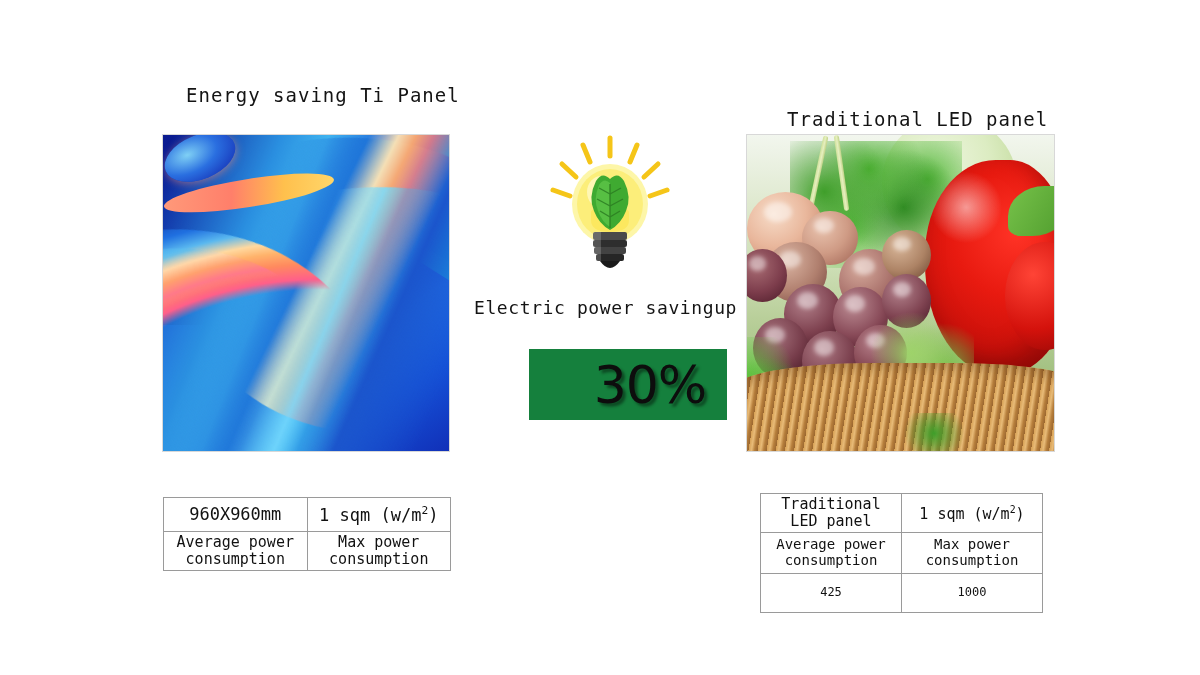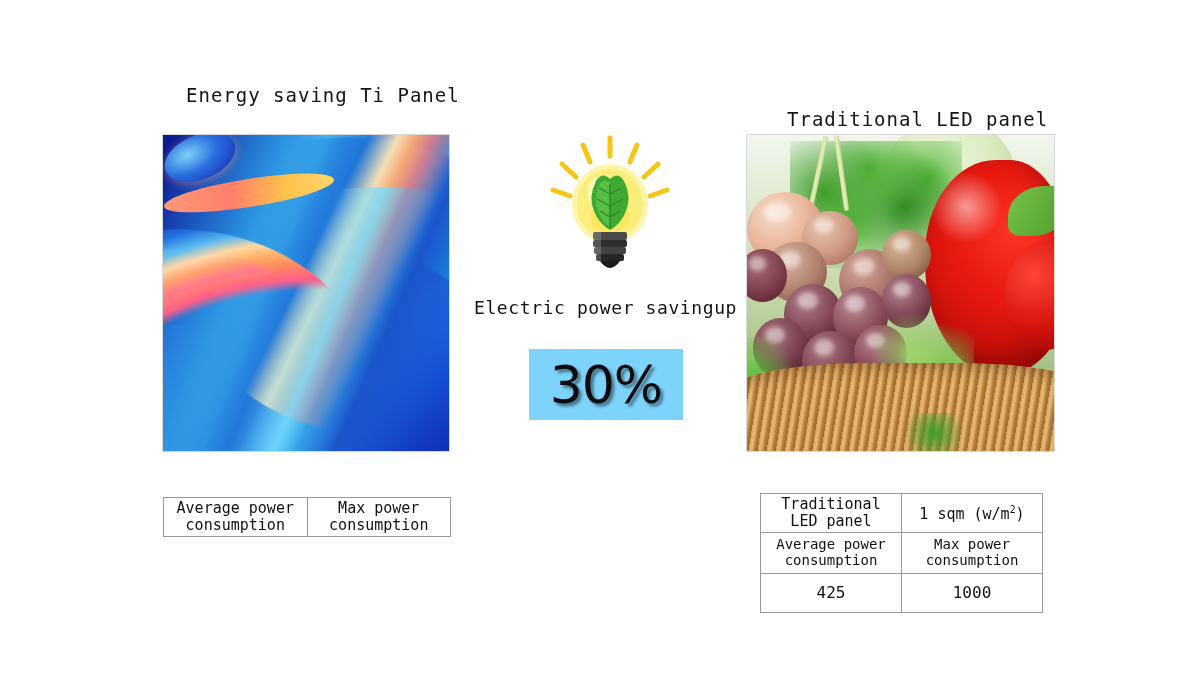--- a/index.html
+++ b/index.html
@@ -263,24 +263,25 @@
     font-family: "DejaVu Sans Mono", "Liberation Mono", monospace;
     font-size: 18px;
     letter-spacing: 0.6px;
     color: #141414;
     white-space: nowrap;
   }
   #savings-badge {
     position: absolute;
     left: 529px; top: 349px;
     width: 154px; height: 71px;
-    background: #7dd3fc;
+    background: #15803d;
     display: flex;
     align-items: center;
     justify-content: center;
+    padding-left: 44px;
   }
   #savings-value {
     font-family: "DejaVu Sans", "Liberation Sans", sans-serif;
     font-size: 52px;
     font-weight: 400;
     color: #0d0d0d;
     line-height: 1;
     text-shadow: 3px 3px 3px rgba(0,0,0,.45);
     letter-spacing: -1px;
   }
@@ -312,21 +313,21 @@
 
   #table-left  td { width: 50%; }
   #table-right td { width: 50%; }
 
   .row-head td   { height: 29px; font-size: 17px; }
   .row-label td  { height: 34px; font-size: 15px; }
   .row-value td  { height: 33px; font-size: 17px; }
 
   #table-right .row-head td  { font-size: 15px; height: 34px; }
   #table-right .row-label td { font-size: 14px; height: 36px; }
-  #table-right .row-value td { font-size: 16px; height: 34px; }
+  #table-right .row-value td { font-size: 12px; height: 34px; }
 
   .unit-sup { font-size: .66em; vertical-align: super; }
   .nowrap { white-space: nowrap; }
 </style>
 </head>
 <body>
 
 <div class="panel-title" id="title-left">Energy saving Ti Panel</div>
 
 <div class="panel-image" id="image-left">
@@ -339,20 +340,24 @@
   <div class="ribbon rb-warmband"></div>
   <div class="ribbon rb-cyanstripe"></div>
   <div class="ribbon rb-warm"></div>
   <div class="ribbon rb-warm2"></div>
   <div class="rb-blob"></div>
   <div class="rb-coral"></div>
 </div>
 
 <table class="spec-table" id="table-left">
   <tbody>
+      <tr class="row-head">
+    <td>960X960mm</td>
+    <td class="nowrap"><span>1 sqm (w/m</span><span class="unit-sup">2</span><span>)</span></td>
+  </tr>
   <tr class="row-label">
     <td>Average power consumption</td>
     <td>Max power consumption</td>
   </tr>
 </tbody>
   </table>
 
 <div id="bulb-icon">
   <svg viewBox="0 0 134 144" width="134" height="144" aria-hidden="true">
     <g stroke="#f5c518" stroke-width="5" stroke-linecap="round">

